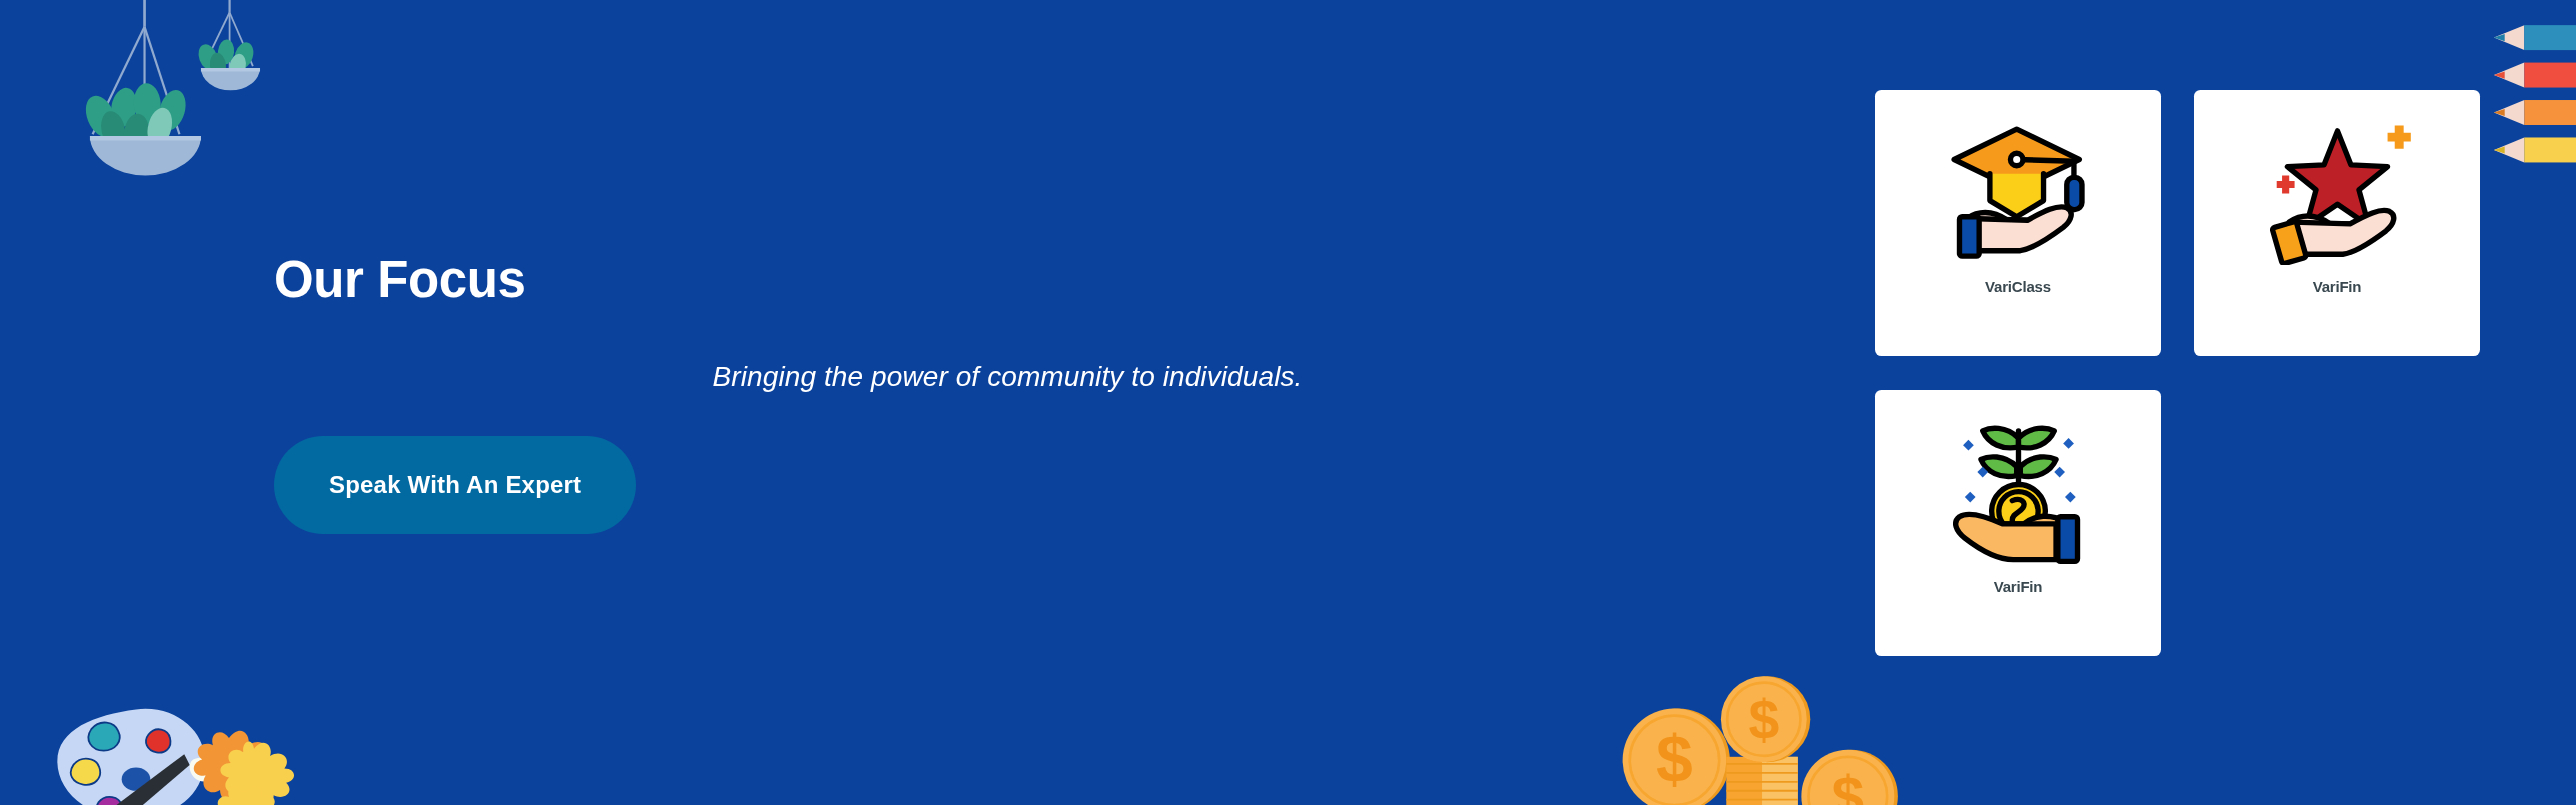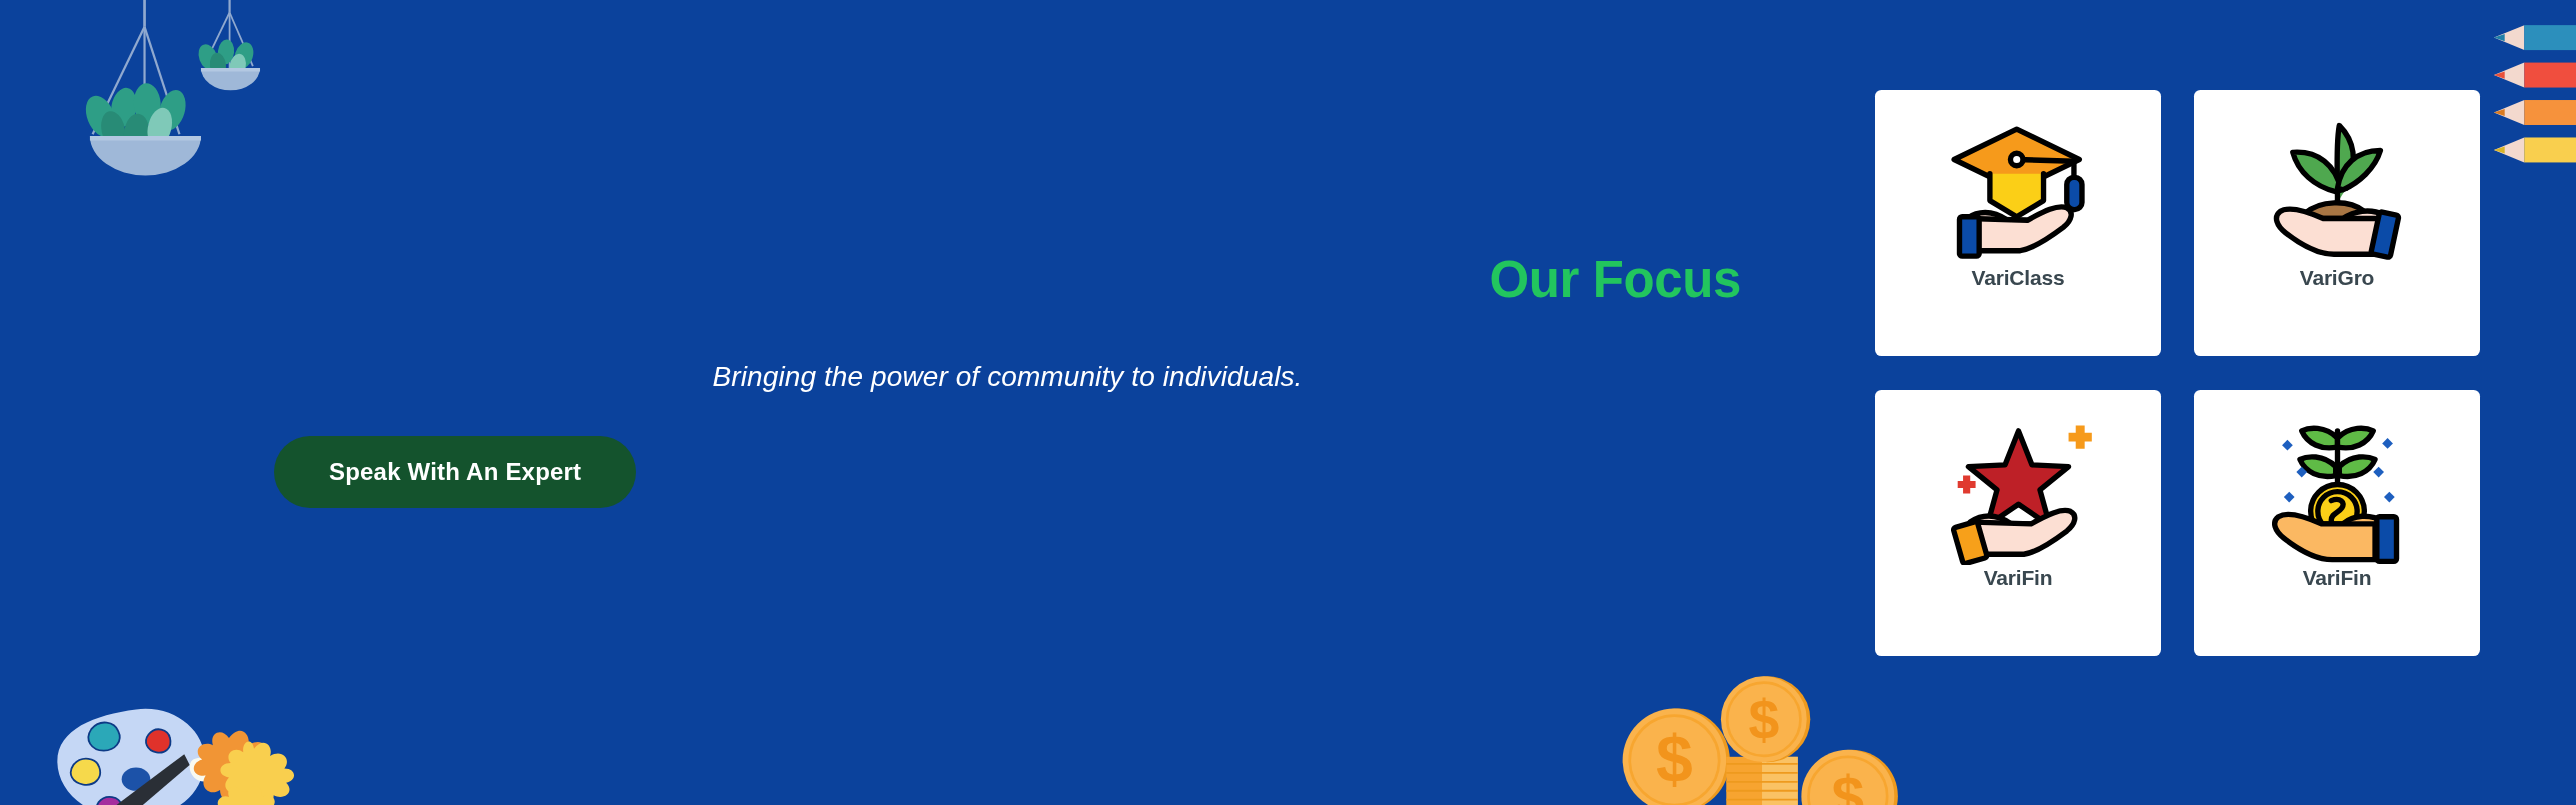--- a/index.html
+++ b/index.html
@@ -19,56 +19,56 @@
 
   
   .palette-art { position:absolute; left:18px; bottom:-10.7px; width:295px; height:121px; }
 
   
   .coins-art { position:absolute; left:1619px; bottom:-9px; width:295px; height:143px; }
 
   
   .copy { position:absolute; left:274px; top:253px; width:1467px; }
   .eyebrow {
-    font-size:51px; font-weight:700; color:#22c55e;
-    letter-spacing:-0.4px; line-height:1.05;text-align:right;
+    font-size:51px; font-weight:700; color:#ffffff;
+    letter-spacing:-0.4px; line-height:1.05;
   }
   .headline {
     font-size:51px; font-weight:700; color:#FFFFFF;
     letter-spacing:-0.7px; line-height:1.05; margin-top:50px;
     white-space:nowrap;
   }
   .tagline {
     font-size:28px; font-style:italic; color:#FFFFFF;
     font-weight:400; margin-top:54px; letter-spacing:0.1px;text-align:center;
   }
   .cta {
     display:inline-block; margin-top:43px;
-    background:#14532d; color:#FFFFFF;
+    background:#0369a1; color:#FFFFFF;
     border:none; border-radius:54px;
-    padding:22px 55px; font-size:24px; font-weight:700;
+    padding:35px 55px; font-size:24px; font-weight:700;
     font-family:"Liberation Sans", sans-serif;
     letter-spacing:0.2px; cursor:pointer;text-align:right;
   }
 
   
   .cards {
     position:absolute; left:1875px; top:90px;
     display:grid; grid-template-columns:286px 286px;
     grid-template-rows:266px 266px; gap:34px 33px;
   }
   .card {
     background:#FFFFFF; border-radius:6.3px;
     display:flex; flex-direction:column;
     align-items:center; justify-content:flex-start;
     padding-top:23px; cursor:pointer;
   }
   .card-icon { width:161px; height:152px; display:block; }
   .card-label {
-    margin-top:1px; font-size:21px; font-weight:700;
+    margin-top:13px; font-size:15px; font-weight:700;
     color:#39474F; letter-spacing:-0.2px;
   }
 </style>
 </head>
 <body>
 
 <div class="hero">
 
   <div class="planters">
     <svg viewBox="0 0 260 210" width="233" height="188">
@@ -208,37 +208,20 @@
         </g>
         <g stroke="#000" stroke-width="6" stroke-linejoin="round" stroke-linecap="round">
           <path d="M32 118 c18 -12 34 -6 46 2 h22 a9 9 0 0 1 0 18 h-28" fill="#FCDFD3"></path>
           <path d="M100 120 c18 -10 34 -18 44 -14 c8 4 6 14 -4 22 c-16 12 -34 24 -48 26 H36 v-36 z" fill="#FCDFD3"></path>
           <rect x="24" y="116" width="22" height="44" rx="3" fill="#0B4BA8"></rect>
         </g>
       </svg>
       <div class="card-label">VariClass</div>
     </div>
 
-    <div class="card">
-      <svg class="card-icon" viewBox="0 0 180 170">
-        <g stroke="#000" stroke-width="6" stroke-linejoin="round" stroke-linecap="round">
-          <path d="M90 100 C 90 60 88 36 92 14 C 108 30 114 54 100 84" fill="#4FA84F"></path>
-          <path d="M88 88 C 64 82 46 66 40 44 C 68 42 88 58 94 86 Z" fill="#4FA84F"></path>
-          <path d="M96 86 C 114 78 132 62 138 42 C 112 42 94 58 90 84 Z" fill="#4FA84F"></path>
-          <line x1="90" y1="98" x2="90" y2="118"></line>
-          <path d="M54 112 c16 -14 48 -16 66 -2 c-8 14 -22 22 -34 22 c-14 0 -26 -8 -32 -20 z" fill="#A87644"></path>
-        </g>
-        <g stroke="#000" stroke-width="6" stroke-linejoin="round" stroke-linecap="round">
-          <path d="M142 114 c-16 -8 -34 -4 -46 4 H74 a9 9 0 0 0 0 18 h26" fill="#FCDFD3"></path>
-          <path d="M74 118 C 56 110 36 104 26 110 c-8 6 -4 16 6 24 c18 14 38 24 54 24 h50 v-40 z" fill="#FCDFD3"></path>
-          <rect x="132" y="112" width="22" height="48" rx="3" fill="#0B4BA8" transform="rotate(12 143 136)"></rect>
-        </g>
-      </svg>
-      <div class="card-label">VariGro</div>
-    </div>
 
     <div class="card">
       <svg class="card-icon" viewBox="0 0 180 170">
         <polygon points="90,20 105,58 146,60 114,86 125,126 90,102 55,126 66,86 34,60 75,58" fill="#BE2027" stroke="#000" stroke-width="6" stroke-linejoin="round"></polygon>
         <g fill="#F69A1B">
           <path d="M146 22 h8 v-8 h10 v8 h8 v10 h-8 v8 h-10 v-8 h-8 z"></path>
         </g>
         <g fill="#E03A2F">
           <path d="M22 76 h6 v-6 h8 v6 h6 v8 h-6 v6 h-8 v-6 h-6 z"></path>
         </g>

